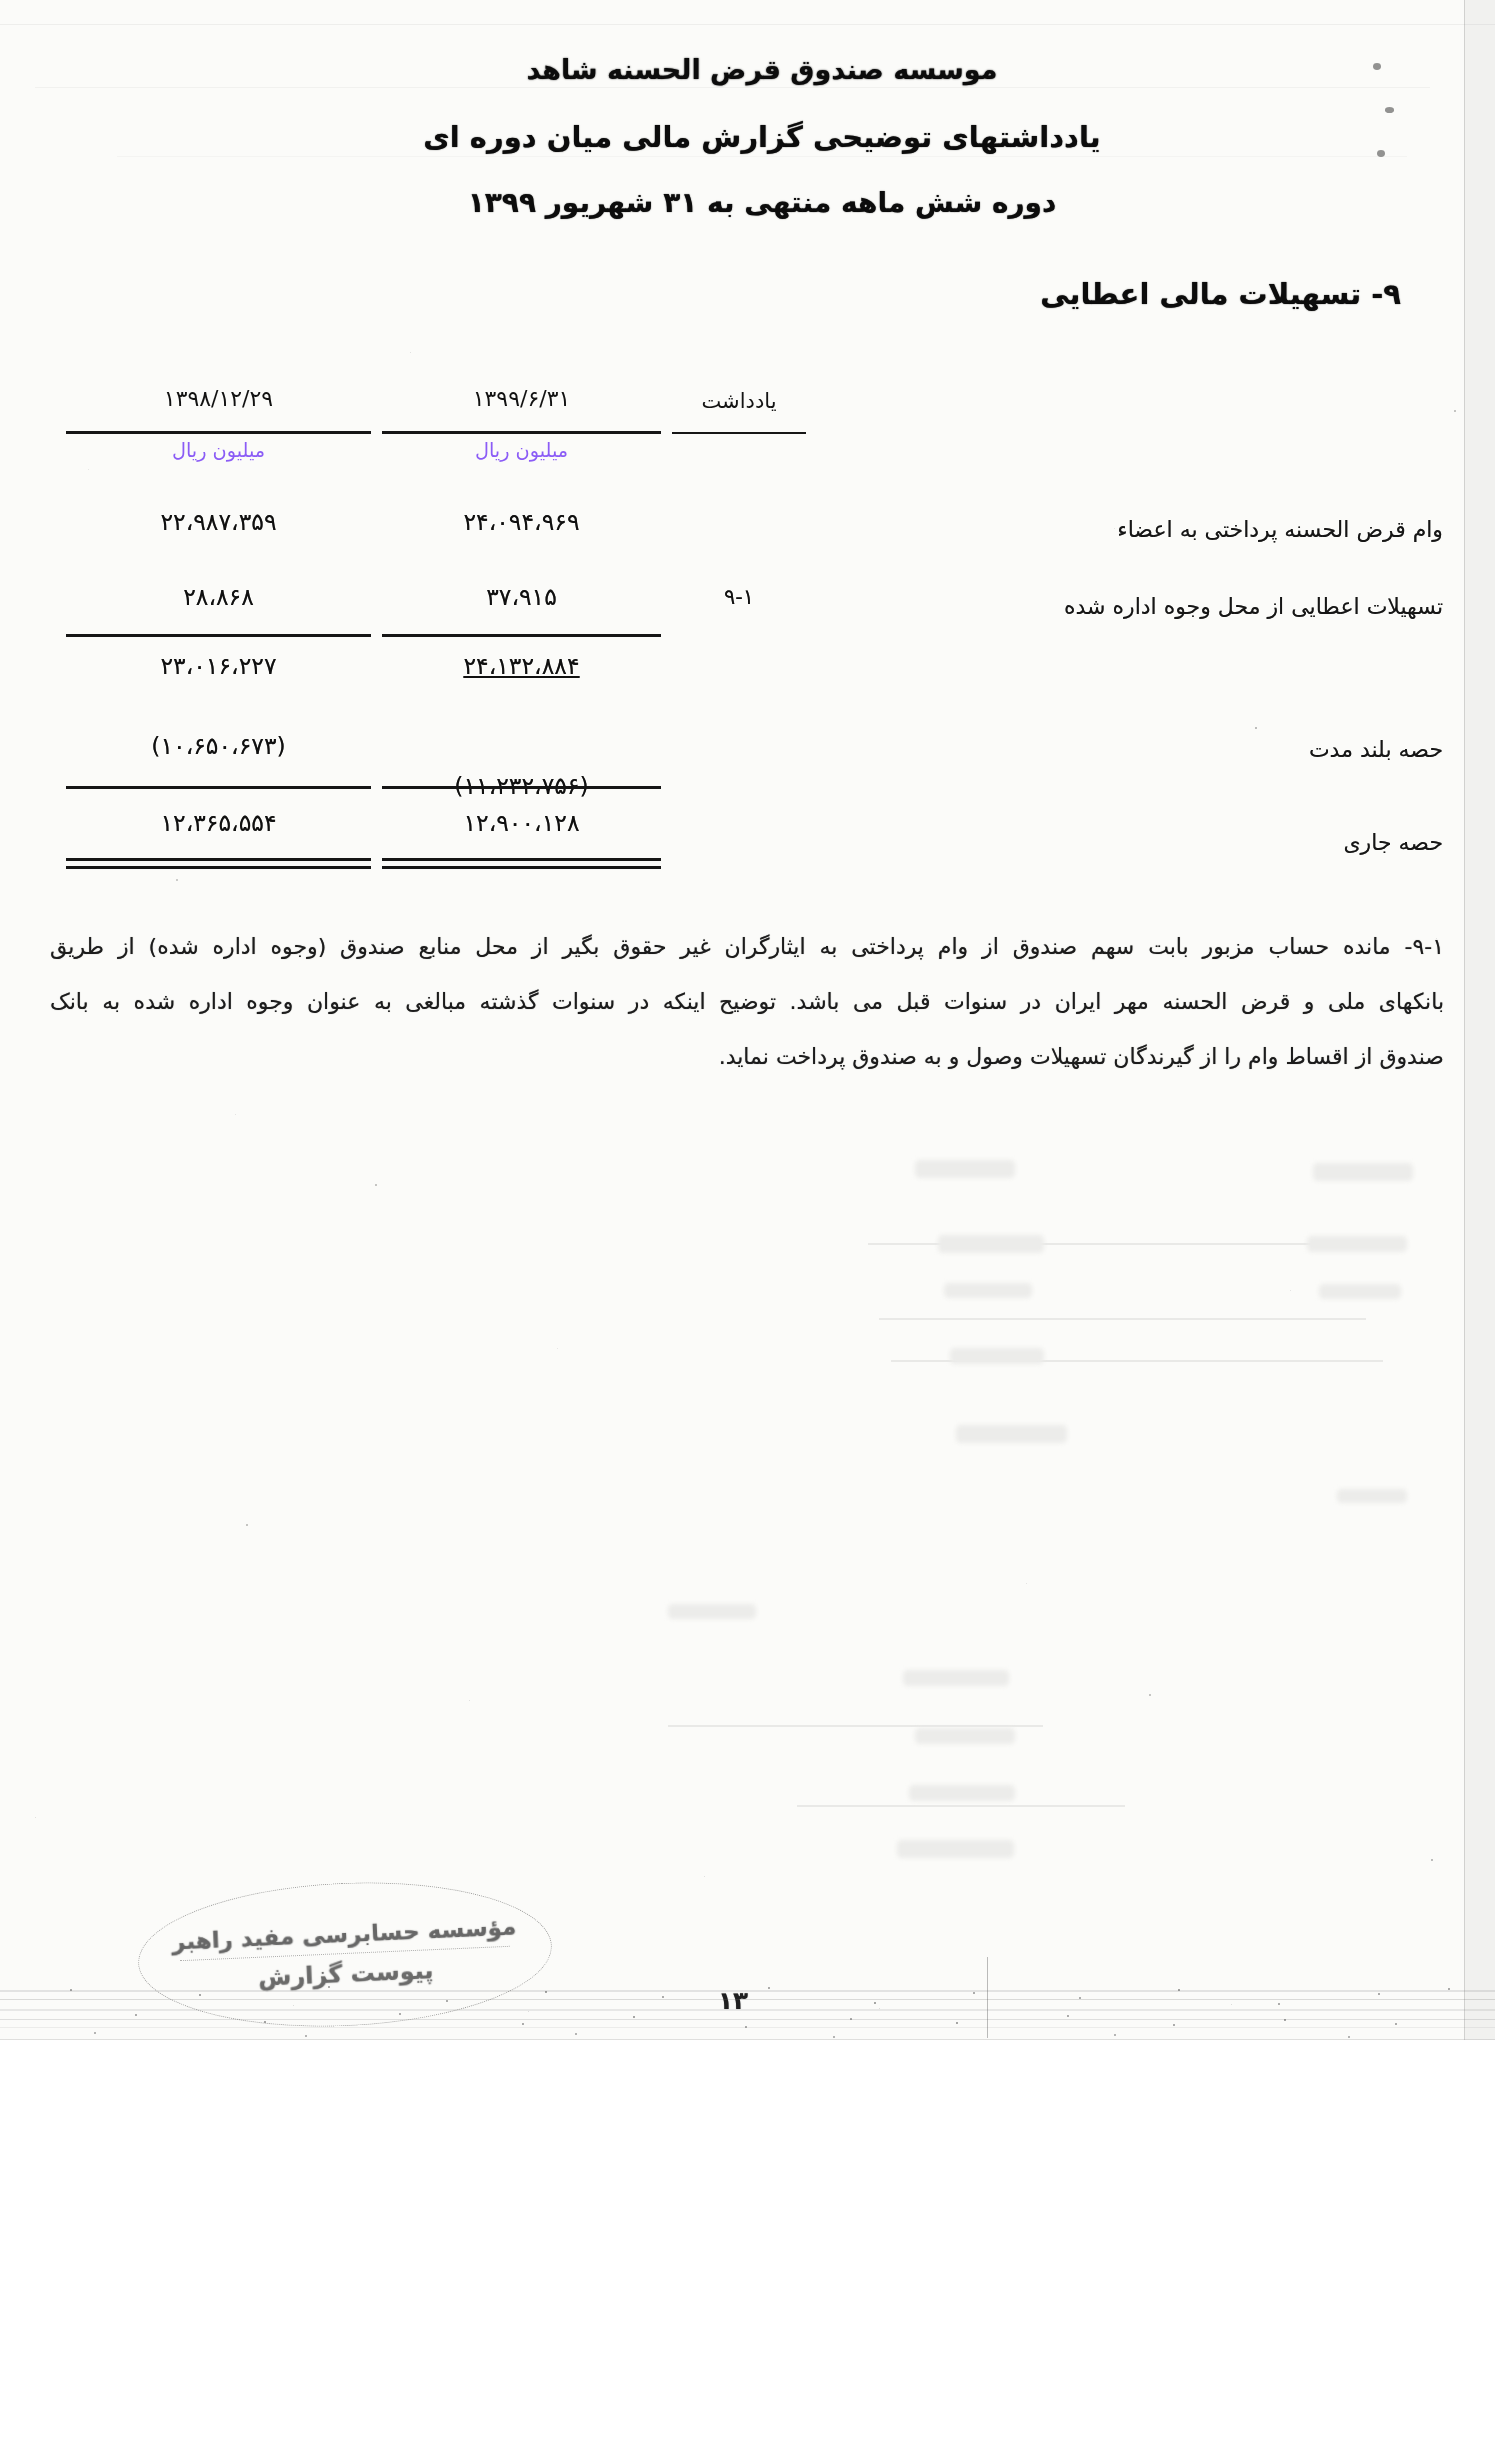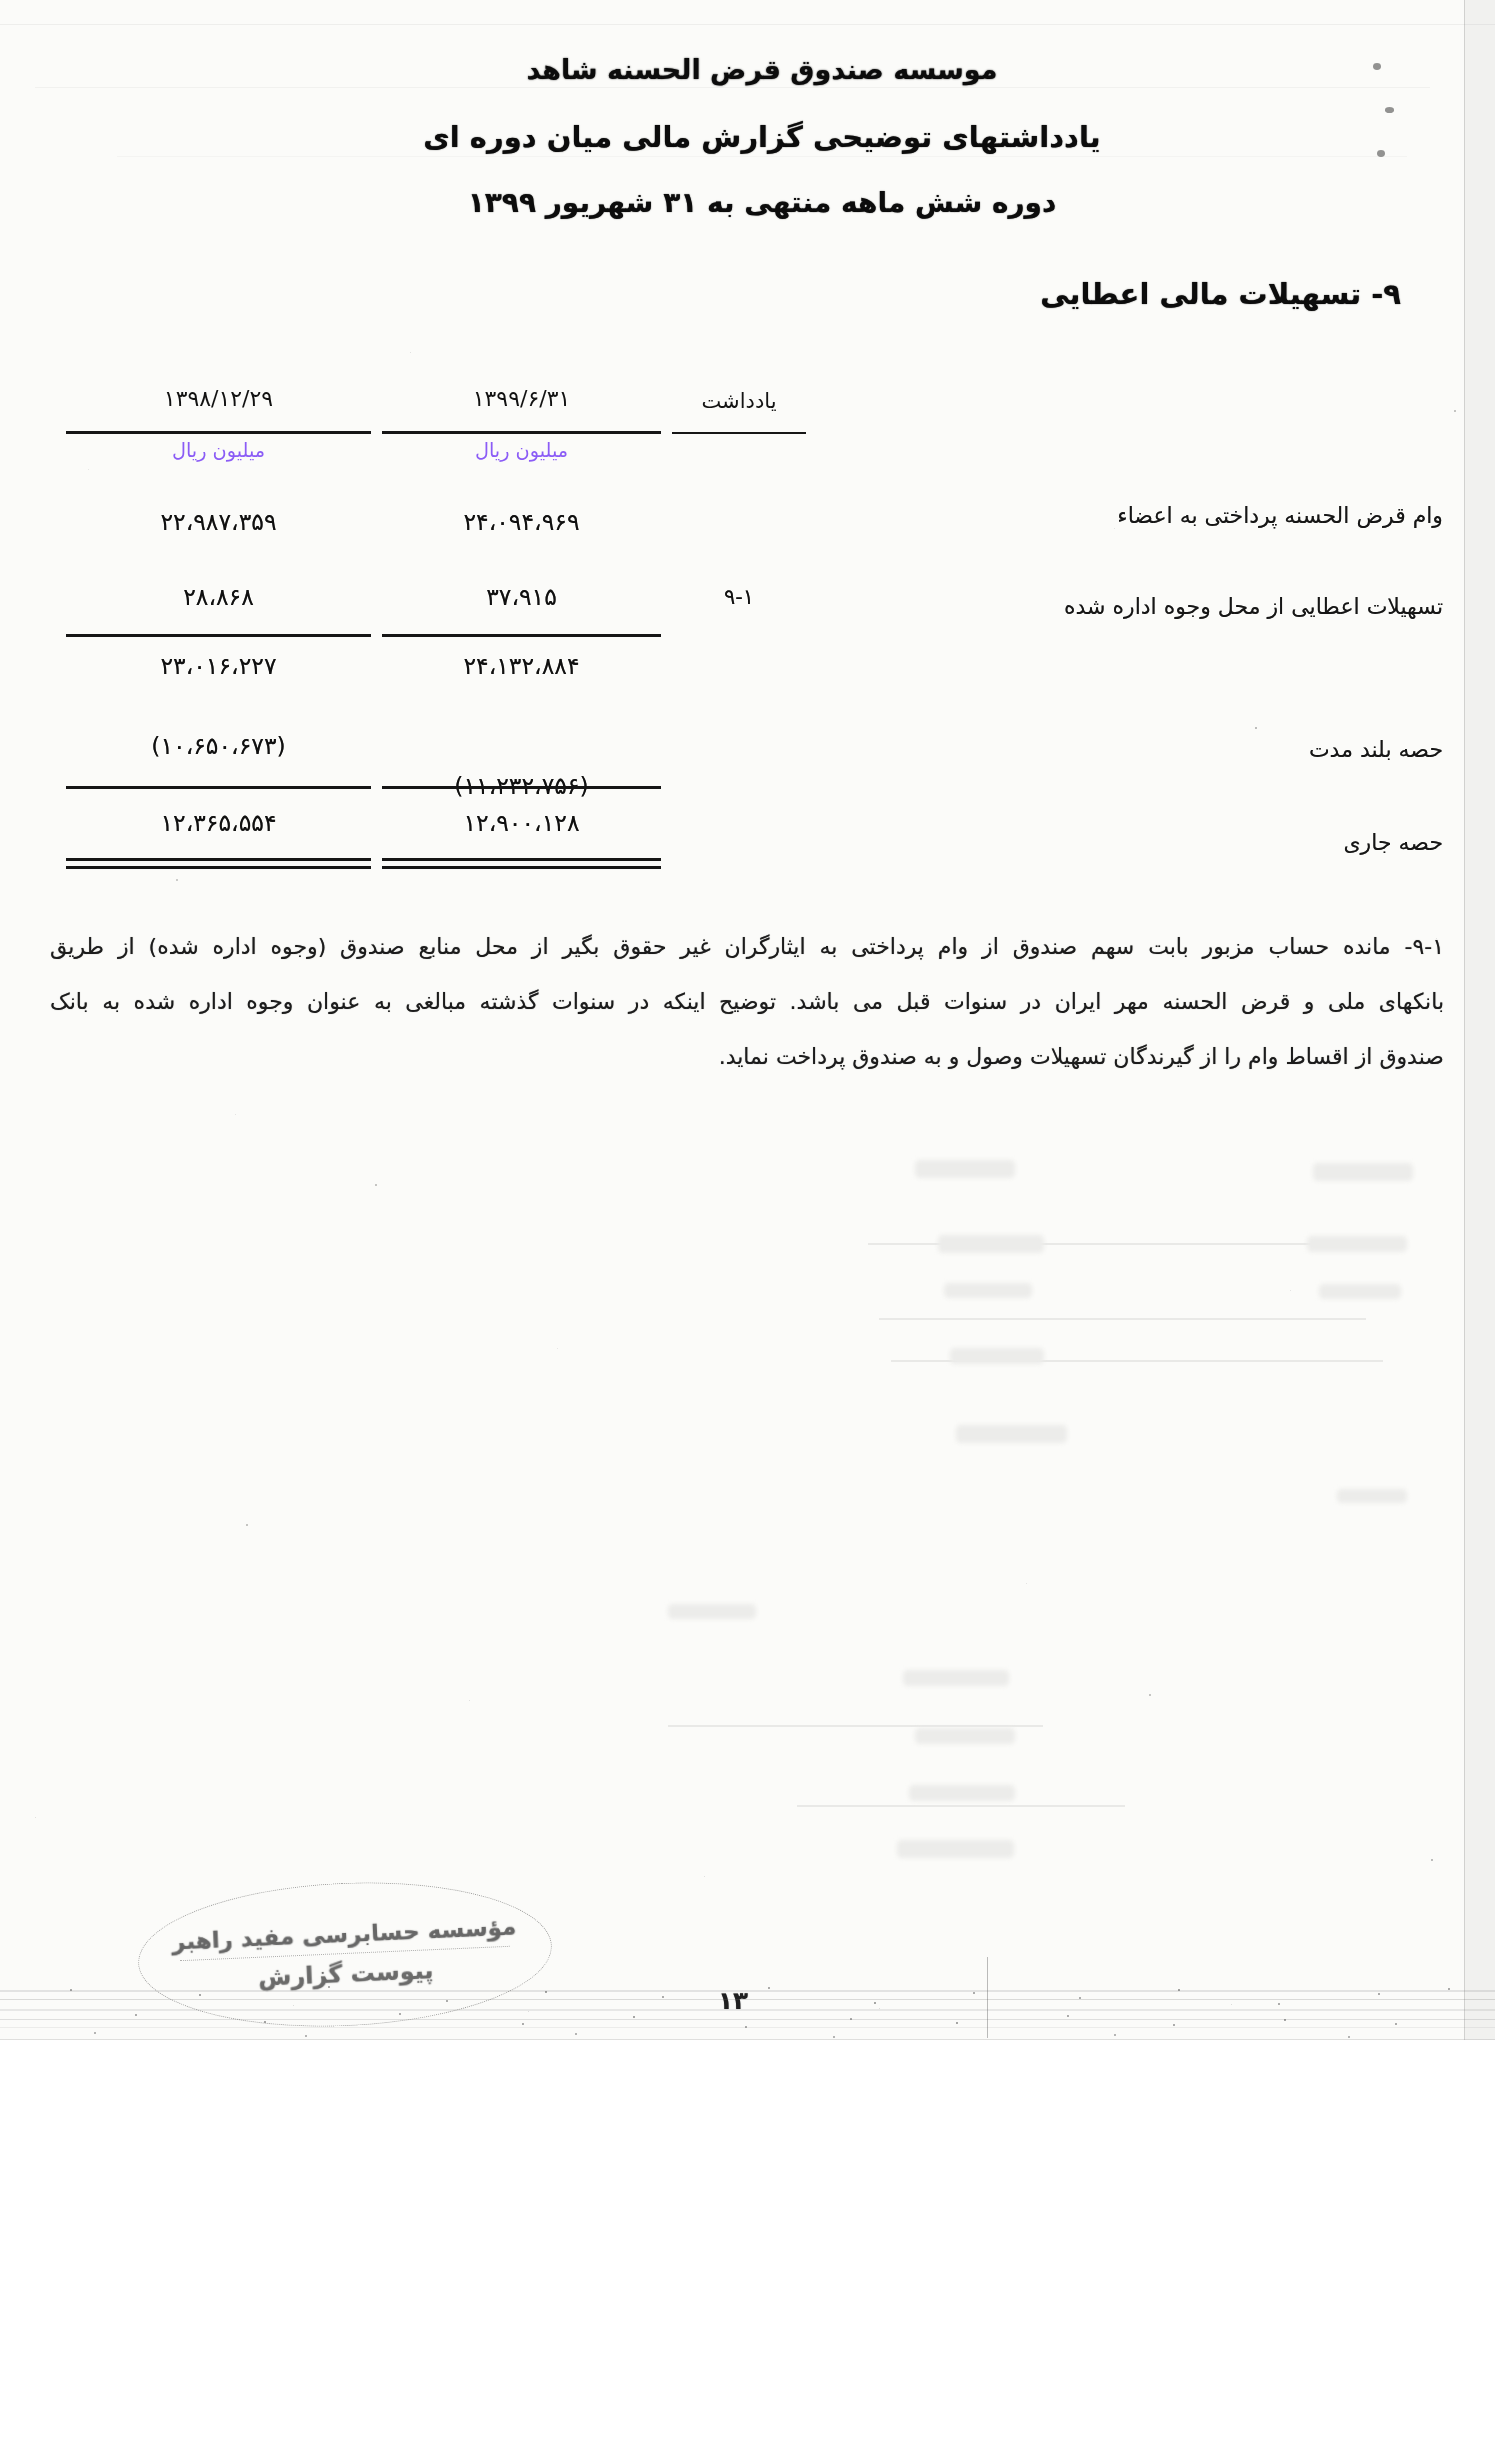--- a/index.html
+++ b/index.html
@@ -83,32 +83,32 @@
 
 <div class="abs colA date-h">۱۳۹۸/۱۲/۲۹</div>
 <div class="abs colB date-h">۱۳۹۹/۶/۳۱</div>
 <div class="abs colN note-h">یادداشت</div>
 <div class="abs rule colA" style="top:431px;"></div>
 <div class="abs rule colB" style="top:431px;"></div>
 <div class="abs rule colN" style="top:432px;height:2.3px;"></div>
 <div class="abs colA unit">میلیون ریال</div>
 <div class="abs colB unit">میلیون ریال</div>
 
-<div class="abs rowlabel" style="top:503px;">وام قرض الحسنه پرداختی به اعضاء</div>
+<div class="abs rowlabel" style="top:517px;">وام قرض الحسنه پرداختی به اعضاء</div>
 <div class="abs colB val" style="top:508px;">۲۴،۰۹۴،۹۶۹</div>
 <div class="abs colA val" style="top:508px;">۲۲،۹۸۷،۳۵۹</div>
 
 <div class="abs rowlabel" style="top:594px;">تسهیلات اعطایی از محل وجوه اداره شده</div>
 <div class="abs colN val" style="top:585px;font-size:21px;">۹-۱</div>
 <div class="abs colB val" style="top:583px;">۳۷،۹۱۵</div>
 <div class="abs colA val" style="top:583px;">۲۸،۸۶۸</div>
 
 <div class="abs rule colA" style="top:634px;"></div>
 <div class="abs rule colB" style="top:634px;"></div>
-<div class="abs colB val" style="top:652px;">۲۴،۱۳۲،۸۸۴</div>
+<div class="abs colB val" style="top:652px;text-decoration:underline;">۲۴،۱۳۲،۸۸۴</div>
 <div class="abs colA val" style="top:652px;">۲۳،۰۱۶،۲۲۷</div>
 
 <div class="abs rowlabel" style="top:737px;">حصه بلند مدت</div>
 <div class="abs colB val" style="top:732px;margin-top:40px;">(۱۱،۲۳۲،۷۵۶)</div>
 <div class="abs colA val" style="top:732px;">(۱۰،۶۵۰،۶۷۳)</div>
 <div class="abs rule colA" style="top:786px;"></div>
 <div class="abs rule colB" style="top:786px;"></div>
 
 <div class="abs rowlabel" style="top:830px;margin-left:10px;">حصه جاری</div>
 <div class="abs colB val" style="top:809px;">۱۲،۹۰۰،۱۲۸</div>

